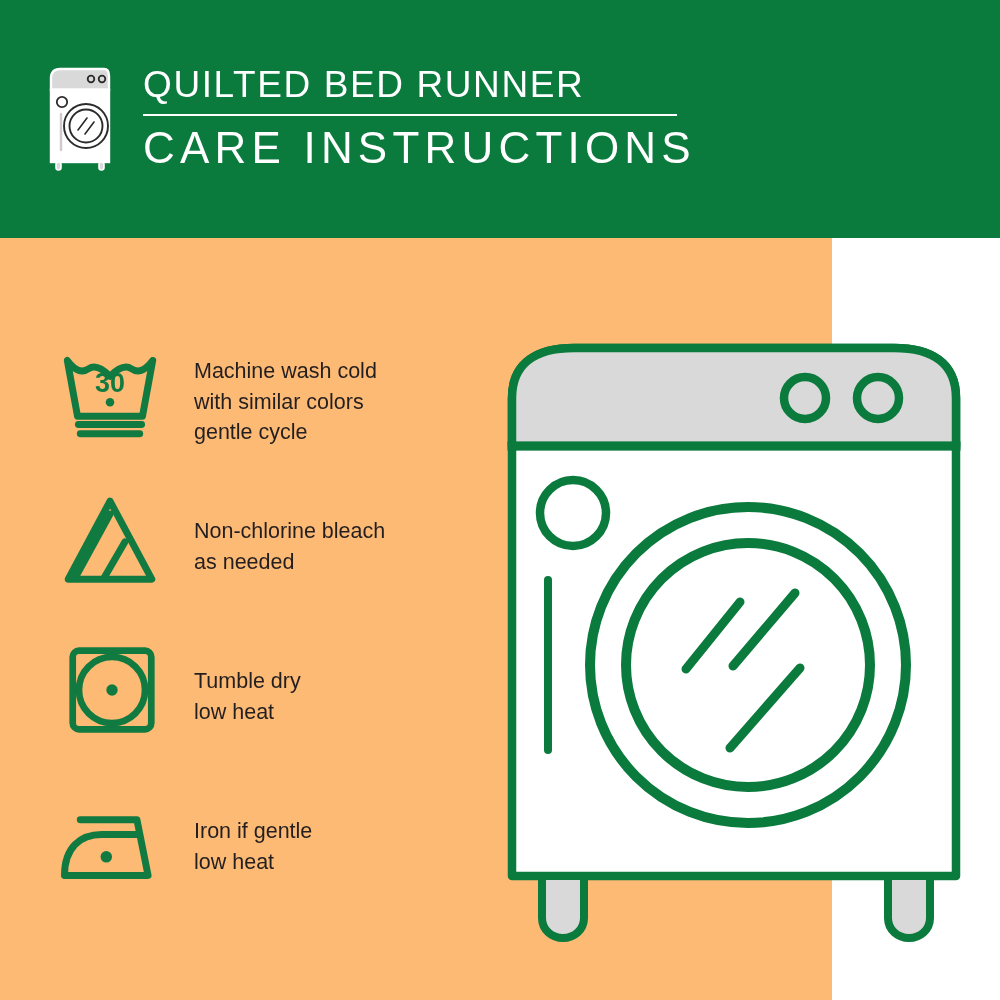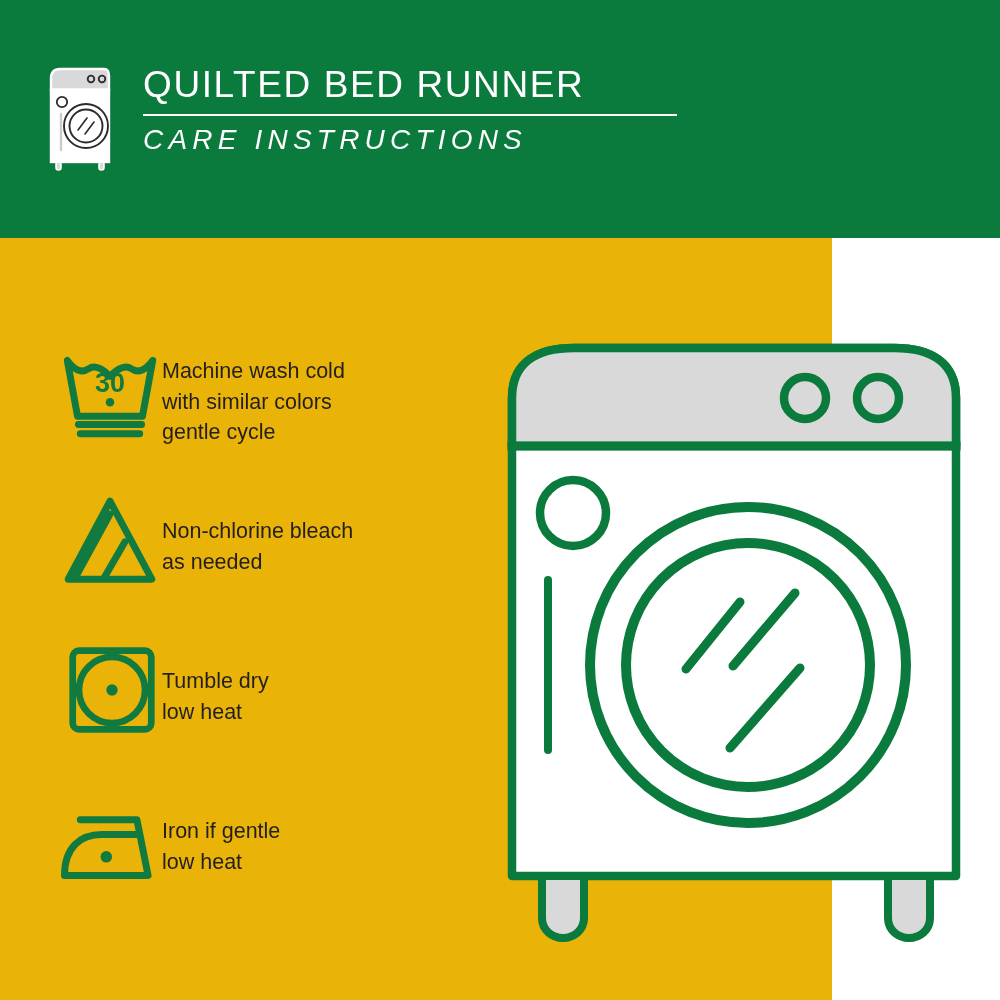--- a/index.html
+++ b/index.html
@@ -11,21 +11,21 @@
   body {
     width: 1000px;
     height: 1000px;
     font-family: "Liberation Sans", sans-serif;
     overflow: hidden;
   }
   .page {
     position: relative;
     width: 832px;
     height: 1000px;
-    background: #eab308;
+    background: #fdba74;
   }
 
   
   .header {
     position: absolute;
     left: 0;
     top: 0;
     width: 1000px;
     height: 238px;
     background: #0a7a3d;
@@ -55,28 +55,27 @@
     white-space: nowrap;
     font-family: "Liberation Sans", sans-serif;
   }
   .title-rule {
     width: 534px;
     height: 2px;
     background: #ffffff;
     margin: 11px 0 10px 0;
   }
   .title-sub {
-    font-size: 28px;
+    font-size: 44px;
     letter-spacing: 5.2px;
     color: #ffffff;
     font-weight: 400;
     line-height: 1.0;
     white-space: nowrap;
     font-family: "Liberation Sans", sans-serif;
-    font-style: italic;
   }
 
   
   .care-list {
     position: absolute;
     left: 50px;
     top: 340px;
     width: 400px;
   }
   .care-row {
@@ -93,20 +92,21 @@
     align-items: flex-start;
   }
   .care-label {
     flex: 1 1 auto;
     padding-top: 16px;
     font-size: 21.5px;
     line-height: 1.42;
     color: #231f20;
     font-family: "Liberation Sans", sans-serif;
     white-space: pre-line;
+    margin-left: 32px;
   }
   .row-bleach .care-label,
   .row-dry .care-label,
   .row-iron .care-label { padding-top: 26px; }
 
   
   .machine-wrap {
     position: absolute;
     left: 490;
     top: 330px;

